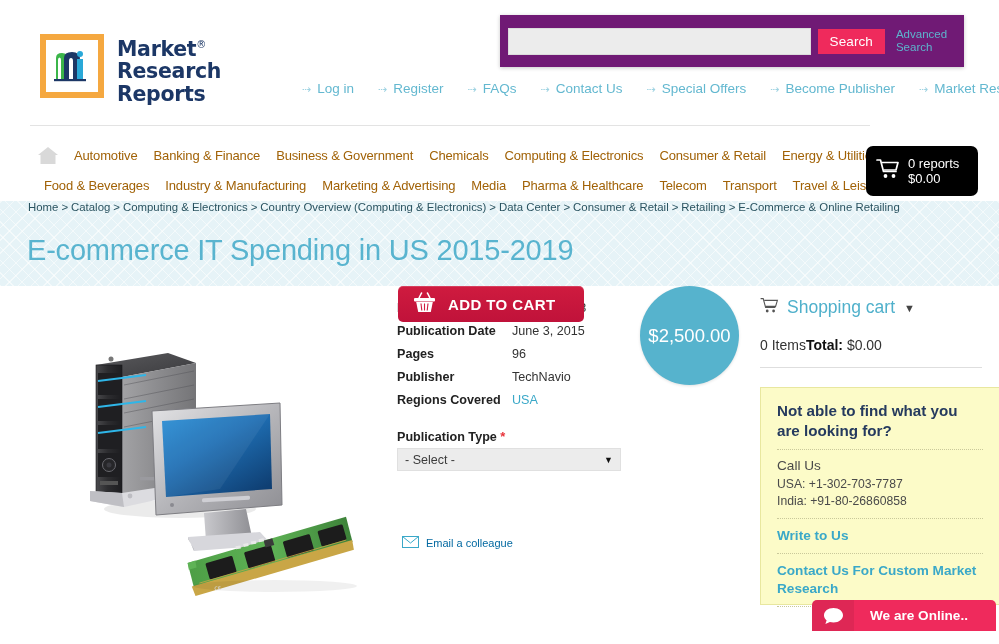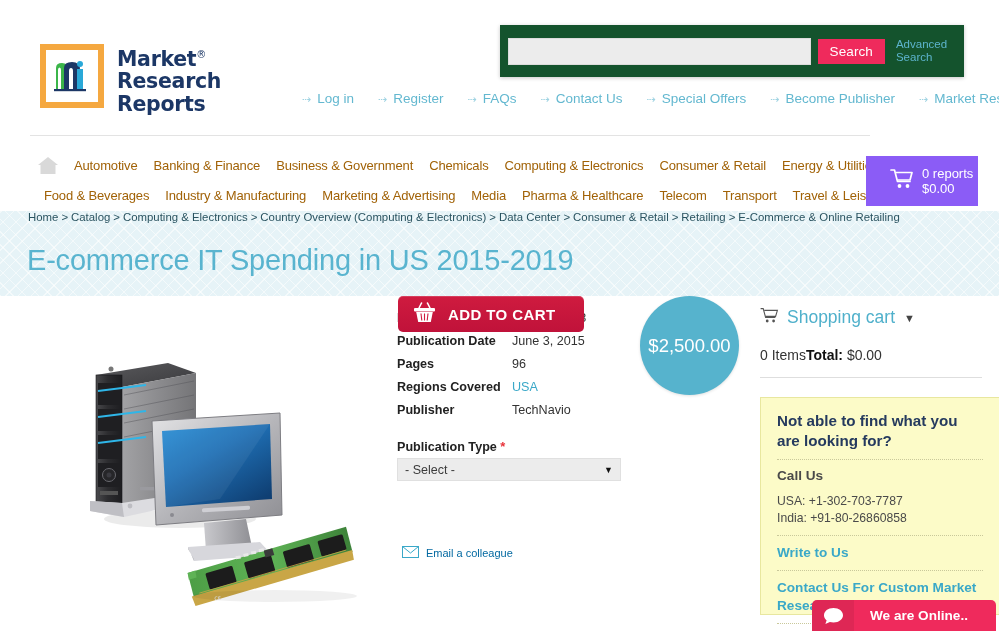--- a/index.html
+++ b/index.html
@@ -24,21 +24,21 @@
   .header {
     position: relative;
     height: 122px;
     width: 999px;
     background: #fff;
   }
   .header-inner {
     position: relative;
     width: 999px;
     height: 122px;
-    margin: 14px auto;
+    margin: 4px auto;
   }
 
   
   .logo {
     position: absolute;
     left: 40px;
     top: 30px;
     display: flex;
     align-items: flex-start;
   }
@@ -67,21 +67,21 @@
     font-weight: normal;
   }
 
   
   .search-wrap {
     position: absolute;
     left: 500px;
     top: 11px;
     width: 464px;
     height: 52px;
-    background: #14532d;
+    background: #701a75;
     box-shadow: 0 1px 4px rgba(0,0,0,0.22);
     display: flex;
     align-items: center;
     padding: 0 8px;
   }
   .search-input {
     width: 312px;
     height: 27px;
     background: #ececec;
     border: 1px solid #dcdcdc;
@@ -180,25 +180,26 @@
     padding: 0 8px;
     cursor: pointer;
     letter-spacing: -0.15px;
   }
   .cart-box {
     position: absolute;
     left: 866px;
     top: 20px;
     width: 112px;
     height: 50px;
-    background: #8b5cf6;
-    display: flex;
-    align-items: center;
-    padding-left: 24px;
-    cursor: pointer;
+    background: #000000;
+    display: flex;
+    align-items: center;
+    padding-left: 10px;
+    cursor: pointer;
+    border-radius: 7px;
   }
   .cart-box .cart-ico { flex: 0 0 auto; margin-right: 7px; }
   .cart-txt {
     color: #ffffff;
     font-size: 13px;
     line-height: 15.5px;
     font-family: "Liberation Sans", sans-serif;
   }
 
   
@@ -403,23 +404,23 @@
     color: #253a5e;
     line-height: 20px;
   }
   .yb-div {
     margin: 8px 0 8px 0;
     border-top: 1px dotted #c9c89a;
     height: 0;
   }
   .yb-sub {
     font-size: 13.6px;
-    font-weight: bold;
+    font-weight: normal;
     color: #4a4a4a;
-    margin-bottom: 10px;
+    margin-bottom: 3px;
   }
   .yb-line {
     font-size: 12.2px;
     color: #4a4a4a;
     line-height: 17px;
   }
   .yb-link {
     font-size: 13.6px;
     font-weight: bold;
     color: #3aa8c8;
@@ -667,26 +668,26 @@
         </div>
         <div class="det-row">
           <div class="det-k">Publication Date</div>
           <div class="det-v">June 3, 2015</div>
         </div>
         <div class="det-row">
           <div class="det-k">Pages</div>
           <div class="det-v">96</div>
         </div>
         <div class="det-row">
+          <div class="det-k">Publisher</div>
+          <div class="det-v">TechNavio</div>
+        </div>
+        <div class="det-row">
           <div class="det-k">Regions Covered</div>
           <div class="det-v link">USA</div>
-        </div>
-        <div class="det-row">
-          <div class="det-k">Publisher</div>
-          <div class="det-v">TechNavio</div>
         </div>
       </div>
 
     <div class="field-label">
       <span>Publication Type</span>
       <span class="req">*</span>
     </div>
 
     <div class="select-box">
       <span>- Select -</span>

